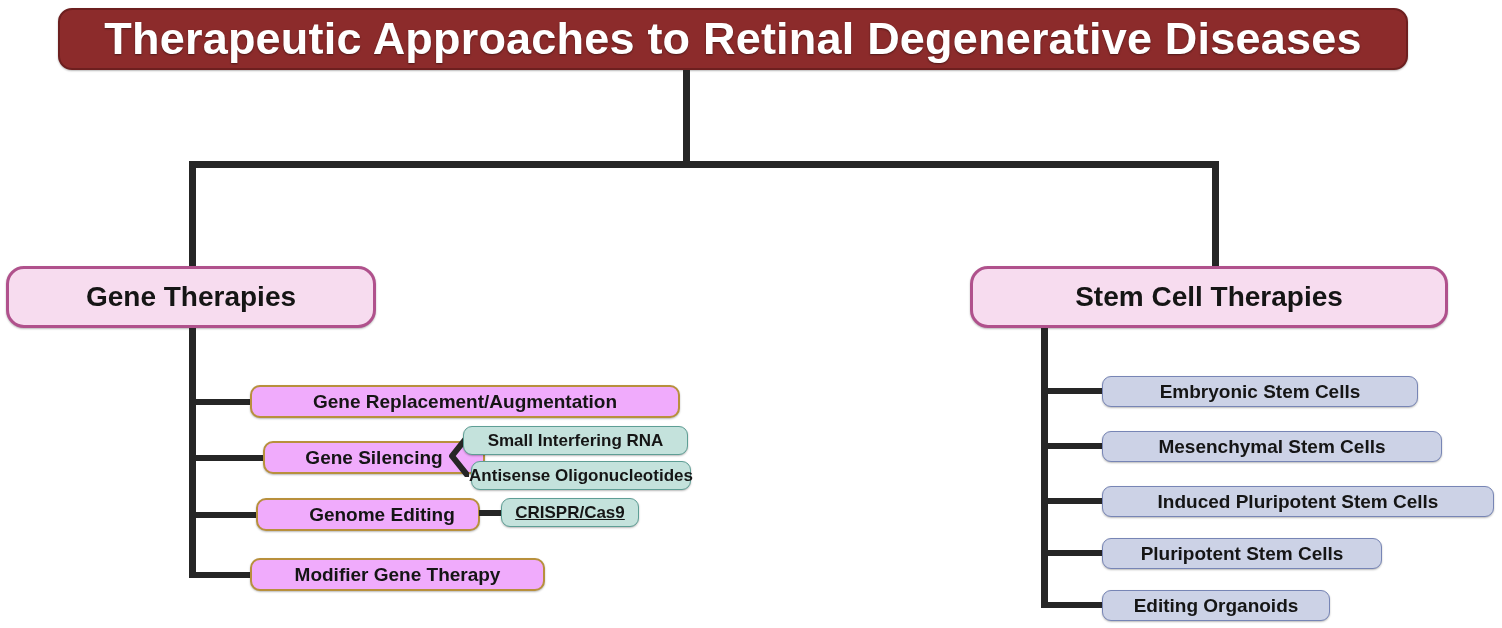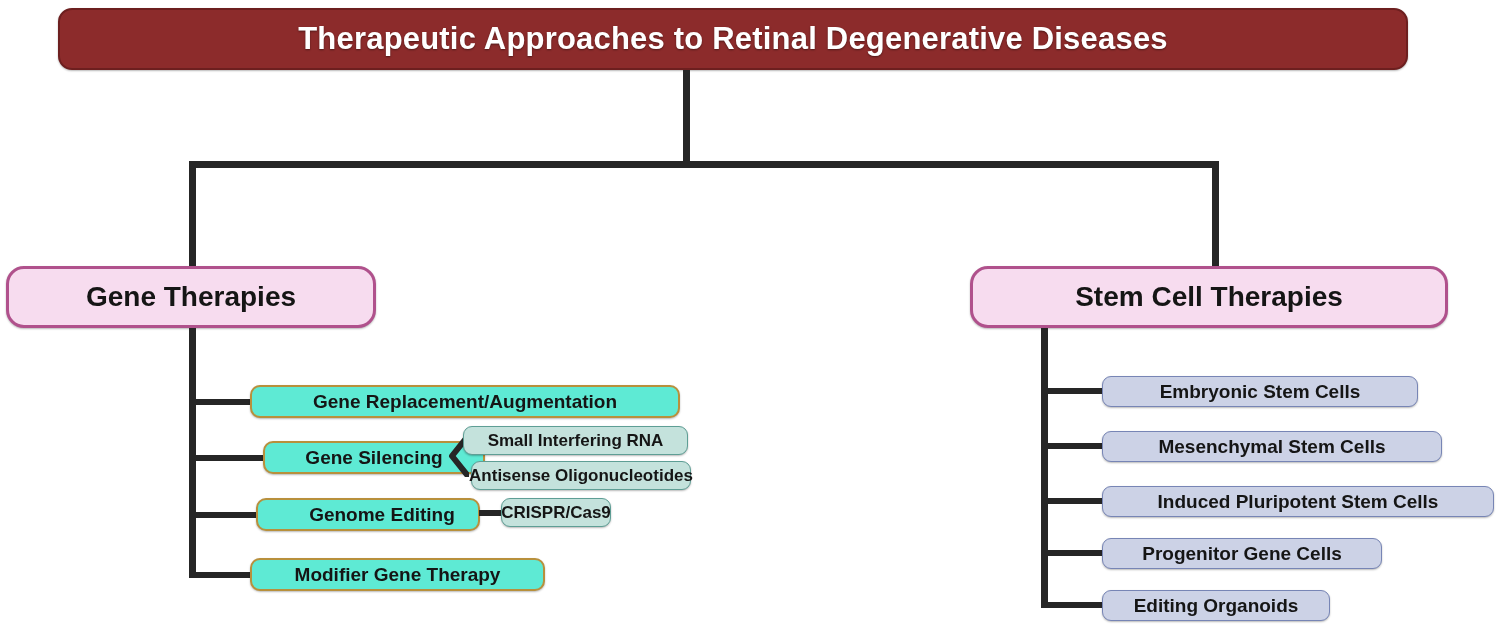--- a/index.html
+++ b/index.html
@@ -35,41 +35,41 @@
   
   .node.title {
     left: 58px;
     top: 8px;
     width: 1350px;
     height: 62px;
     border-radius: 14px;
     background: #8c2b2b;
     border: 2px solid #6d1f1f;
     color: #ffffff;
-    font-size: 31px;
+    font-size: 45px;
     letter-spacing: 0.2px;
     text-shadow: 0 1px 2px rgba(0,0,0,0.45);
   }
 
   
   .node.pink {
     height: 62px;
     border-radius: 18px;
     background: #f7dcef;
     border: 3px solid #b0518c;
     font-size: 28px;
   }
   .node.pink#node-gene-therapies { left: 6px;  top: 266px; width: 370px; }
   .node.pink#node-stem-therapies { left: 948px; top: 266px; width: 478px; margin-left: 22px; }
 
   
   .node.tan {
     height: 33px;
     border-radius: 10px;
-    background: #5eead4;
+    background: #f0abfc;
     border: 2px solid #b8903c;
     font-size: 19px;
   }
 
   
   .node.blue {
     height: 31px;
     border-radius: 9px;
     background: #ccd2e6;
     border: 1.5px solid #7785b5;
@@ -131,32 +131,32 @@
   <svg class="chevron" viewBox="0 0 22 42" style="left:447px; top:435px;">
     <path d="M 21 1 L 5 21 L 21 41" fill="none" stroke="#262626" stroke-width="6" stroke-linecap="round" stroke-linejoin="round"></path>
   </svg>
 
   <div class="node teal" id="node-sirna" style="left:463px; top:426px; width:225px;">Small Interfering RNA</div>
 
   <div class="node teal" id="node-aso" style="left:471px; top:461px; width:220px;">Antisense Oligonucleotides</div>
 
   <div class="line" style="left:479px; top:510px; width:26px; height:6px;"></div>
 
-  <div class="node teal" id="node-crispr" style="left:501px; top:498px; width:110px;">CRISPR/Cas9</div>
+  <div class="node teal" id="node-crispr" style="left:501px; top:498px; width:138px;text-decoration:underline;">CRISPR/Cas9</div>
 
   <div class="line" style="left:1041px; top:328px; width:7px; height:280px;"></div>
   <div class="line" style="left:1041px; top:388px; width:65px; height:6px;"></div>
   <div class="line" style="left:1041px; top:443px; width:65px; height:6px;"></div>
   <div class="line" style="left:1041px; top:498px; width:65px; height:6px;"></div>
   <div class="line" style="left:1041px; top:550px; width:65px; height:6px;"></div>
   <div class="line" style="left:1041px; top:602px; width:65px; height:6px;"></div>
 
   <div class="node blue" id="node-embryonic" style="left:1102px; top:376px; width:316px;">Embryonic Stem Cells</div>
 
   <div class="node blue" id="node-mesenchymal" style="left:1102px; top:431px; width:340px;">Mesenchymal Stem Cells</div>
 
   <div class="node blue" id="node-ipsc" style="left:1102px; top:486px; width:392px;">Induced Pluripotent Stem Cells</div>
 
-  <div class="node blue" id="node-progenitor" style="left:1102px; top:538px; width:280px;">Progenitor Gene Cells</div>
+  <div class="node blue" id="node-progenitor" style="left:1102px; top:538px; width:280px;">Pluripotent Stem Cells</div>
 
   <div class="node blue" id="node-organoids" style="left:1102px; top:590px; width:228px;">Editing Organoids</div>
 
 </div>
 
 </body></html>

